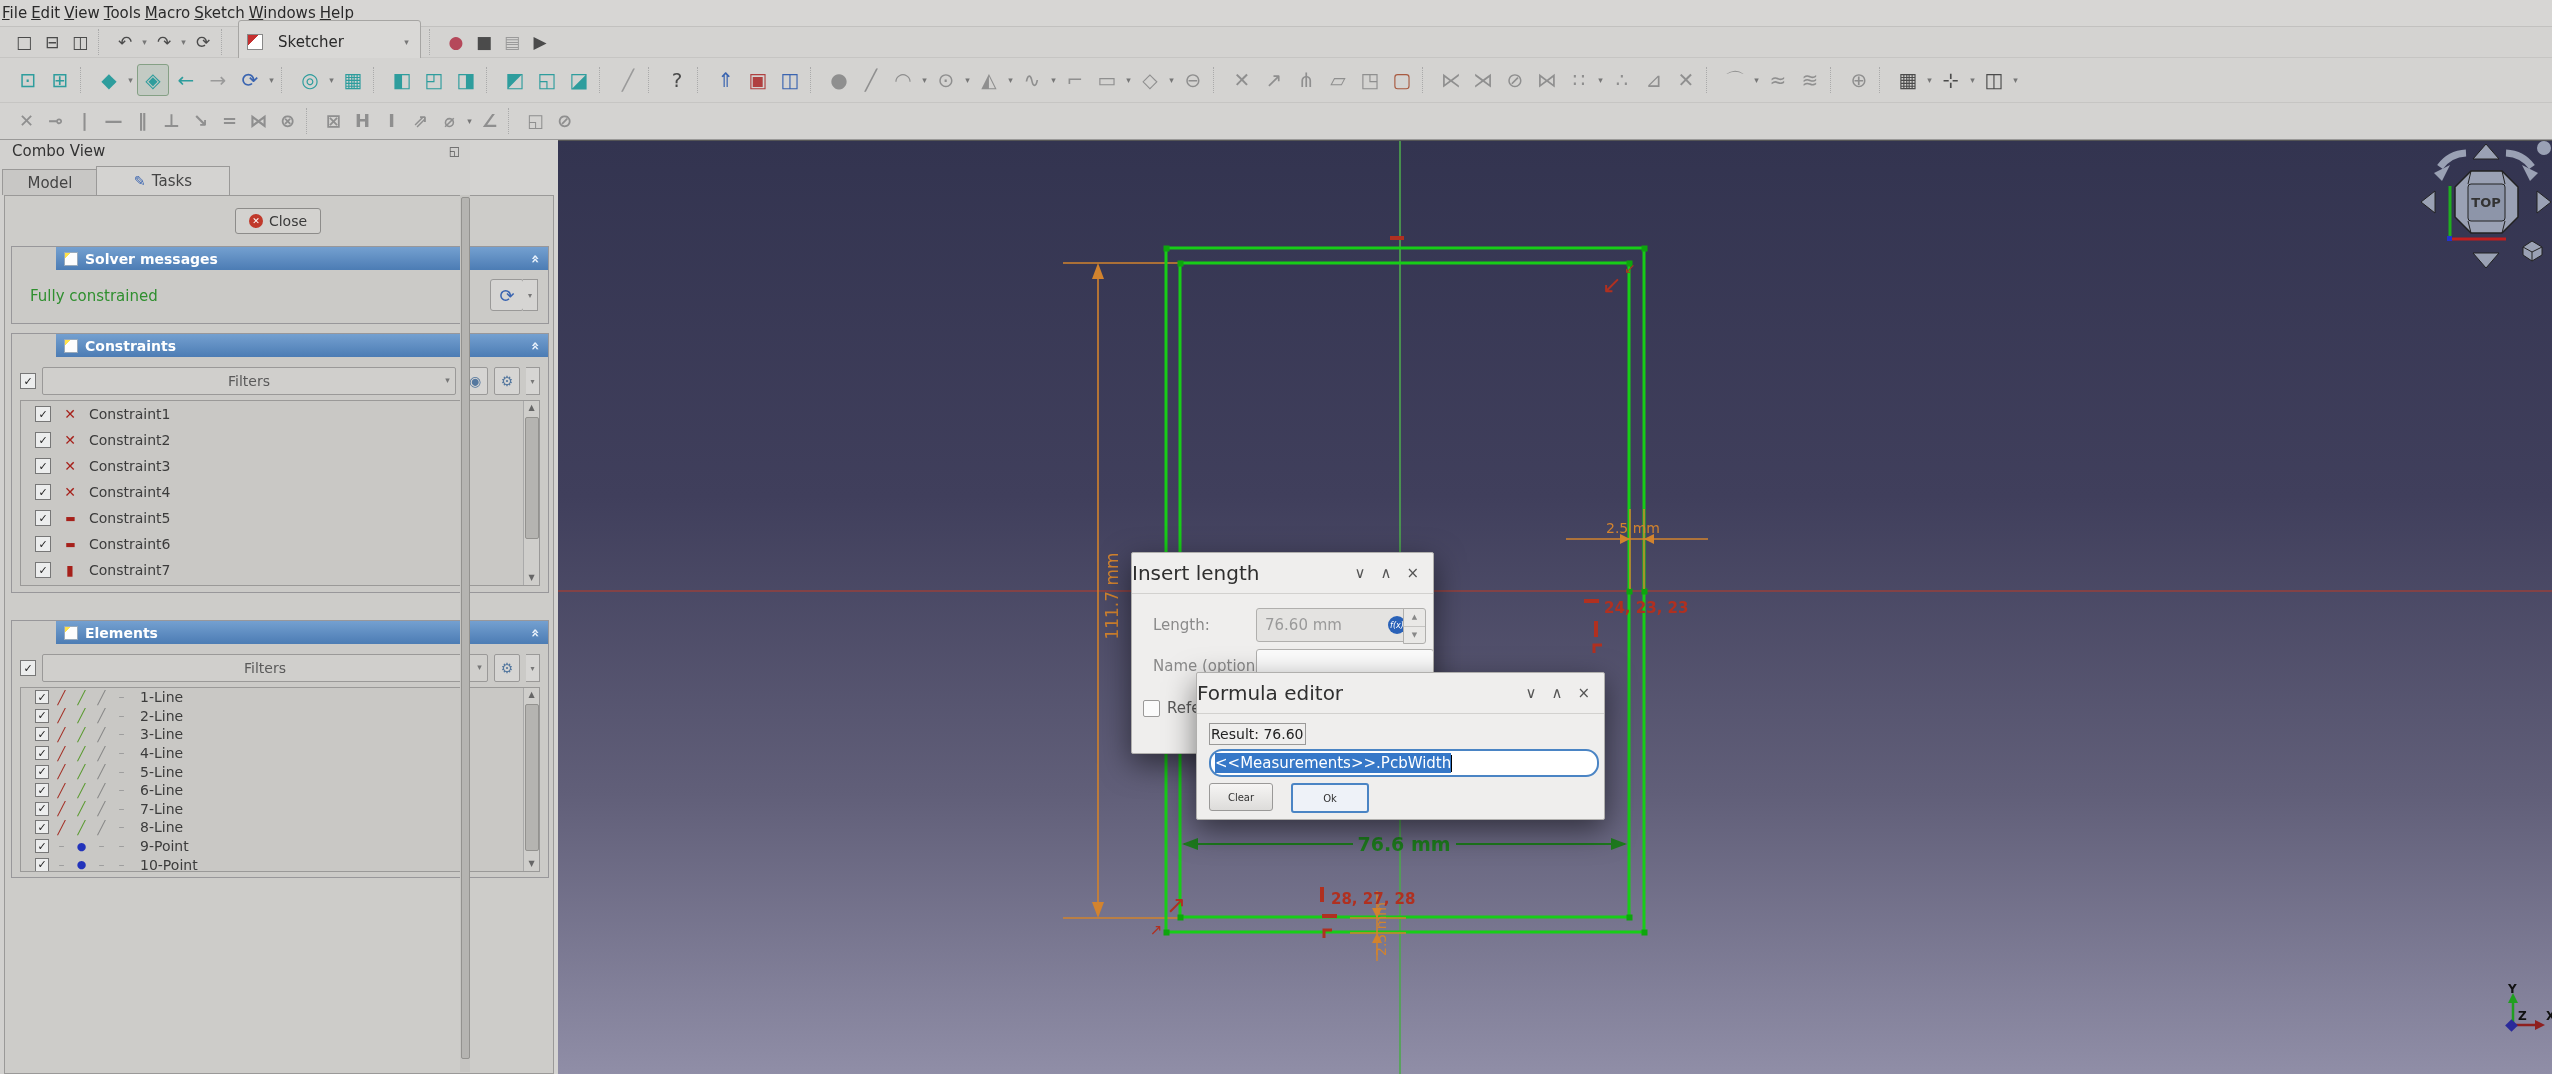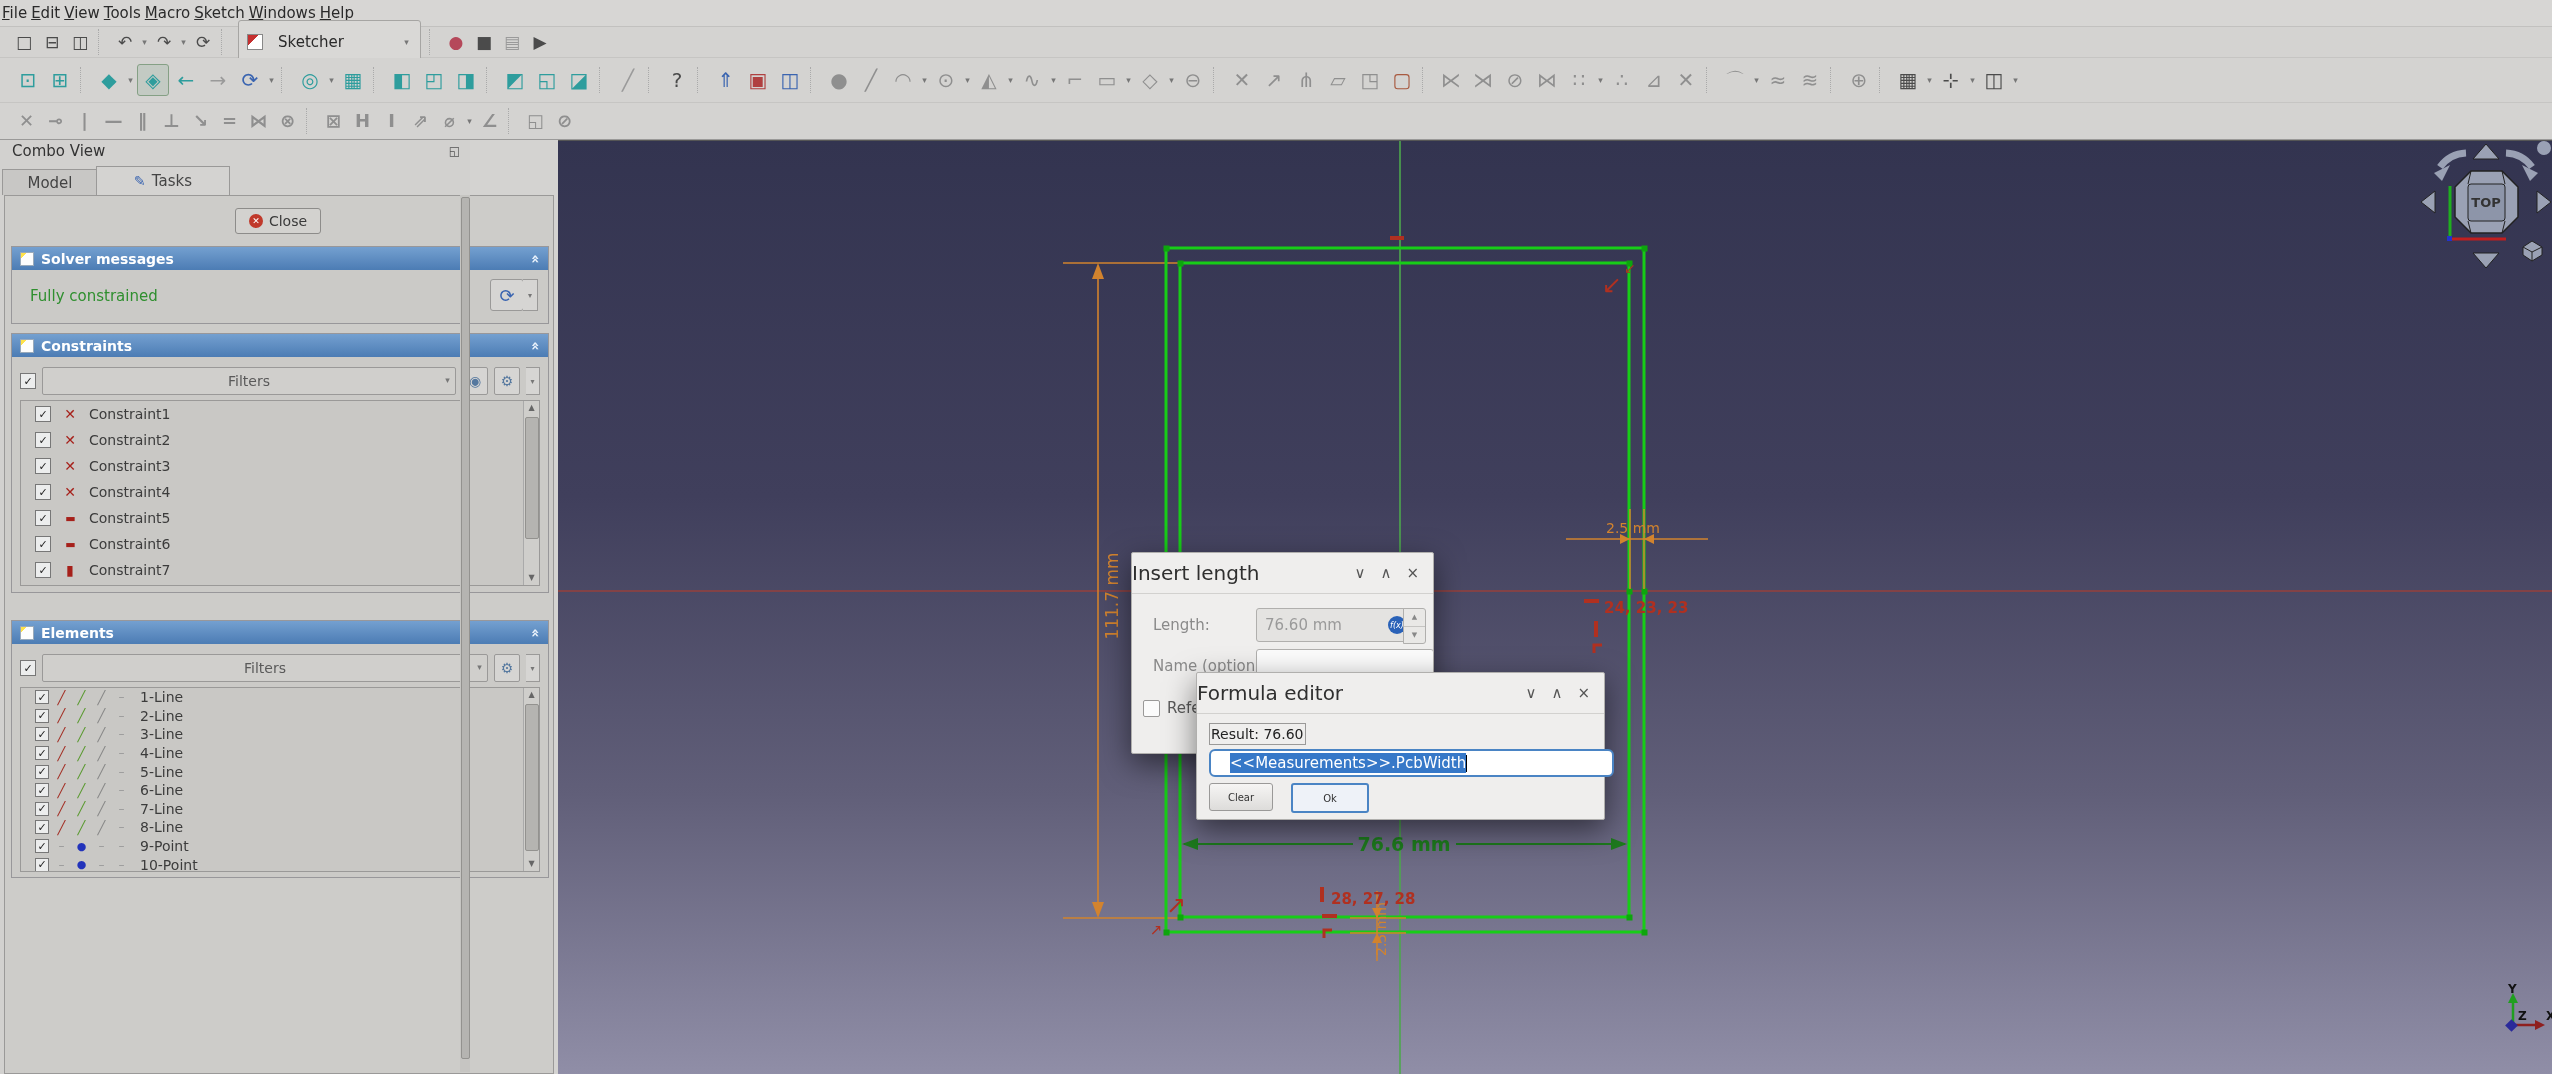--- a/index.html
+++ b/index.html
@@ -40,21 +40,21 @@
   .pencil{color:#3a64b0;font-size:14px;}
   .task-frame{position:absolute;left:4px;top:55px;width:548px;height:877px;background:#cdccc9;
               border:1px solid #9a9998;overflow:hidden;}
   .close-btn{position:absolute;left:230px;top:12px;width:84px;height:24px;background:#d3d2cf;
              border:1px solid #8d8c8a;border-radius:3px;display:flex;align-items:center;
              justify-content:center;gap:6px;font-size:14px;color:#3a3a3a;}
   .close-ico{width:14px;height:14px;border-radius:50%;background:#c0392b;color:#fff;font-size:9px;
              display:flex;align-items:center;justify-content:center;}
   .section{position:absolute;left:6px;width:536px;border:1px solid #98979a;background:#cbcac7;}
   .sec-head{height:23px;background:linear-gradient(#74a0d0,#4c7cb4);display:flex;align-items:center;
-            padding:0 8px;gap:7px;color:#fff;font-weight:bold;font-size:14px;}
+            padding:0 8px;gap:7px;color:#fff;font-weight:bold;font-size:14px;margin-left:44px;}
   .note-ico{width:12px;height:12px;background:linear-gradient(135deg,#ffe24a 0 4px,#fdfdfd 4px);border:1px solid #9ab;}
   .collapse{margin-left:auto;color:#eaf2fb;font-size:14px;transform:rotate(90deg);font-weight:bold;}
   .sec-solver{top:50px;height:76px;}
   .solver-status{position:absolute;left:18px;top:40px;font-size:15px;color:#2f8f2f;}
   .mini-btn{position:absolute;width:32px;height:30px;background:#d6d5d3;border:1px solid #9a9998;
             border-radius:3px;display:flex;align-items:center;justify-content:center;font-size:18px;color:#3a64b0;}
   .mini-dd{position:absolute;width:14px;height:30px;background:#d6d5d3;border:1px solid #9a9998;
            border-left:none;display:flex;align-items:center;justify-content:center;font-size:8px;color:#777;}
   .sec-constraints{top:137px;height:258px;}
   .sec-elements{top:424px;height:256px;}
@@ -109,22 +109,22 @@
         border-radius:0 3px 3px 0;display:flex;flex-direction:column;}
   .spin span{flex:1;font-size:7px;color:#888;text-align:center;line-height:16px;}
   .spin span:first-child{border-bottom:1px solid #c5c4c2;}
   .chk-row{position:absolute;left:11px;top:146px;display:flex;align-items:center;gap:7px;
            font-size:15px;color:#5a5a5a;}
   .chk{width:15px;height:15px;background:#fbfbfb;border:1px solid #9a9998;border-radius:2px;}
   #formula-editor{left:1196px;top:672px;width:407px;height:146px;z-index:20;}
   .result-box{position:absolute;left:12px;top:50px;height:20px;padding:0 1px;border:1px solid #9a9998;
               font-size:14px;color:#222;display:flex;align-items:center;background:#efeeed;}
   .expr-input{position:absolute;left:12px;top:76px;width:382px;height:24px;background:#fff;
-              border:2px solid #4a84c4;border-radius:6px;display:flex;align-items:center;
-              padding-left:19px;font-size:15px;}
+              border:2px solid #4a84c4;border-radius:13px;display:flex;align-items:center;
+              padding-left:4px;font-size:15px;}
   .expr-sel{background:#3678c8;color:#fff;padding:1px 0;}
   .caret{display:inline-block;width:1px;height:17px;background:#000;}
   .dlg-btn{position:absolute;top:110px;height:26px;border:1px solid #9a9998;border-radius:3px;
            background:linear-gradient(#f6f5f4,#dddcda);font-size:10px;color:#333;
            display:flex;align-items:center;justify-content:center;}
   .dlg-btn::first-letter{text-decoration:underline;}
   #btn-clear{left:12px;width:62px;}
   #btn-ok{left:94px;width:74px;border:2px solid #4a84c4;background:#eef2f8;}
 </style>
 </head>

